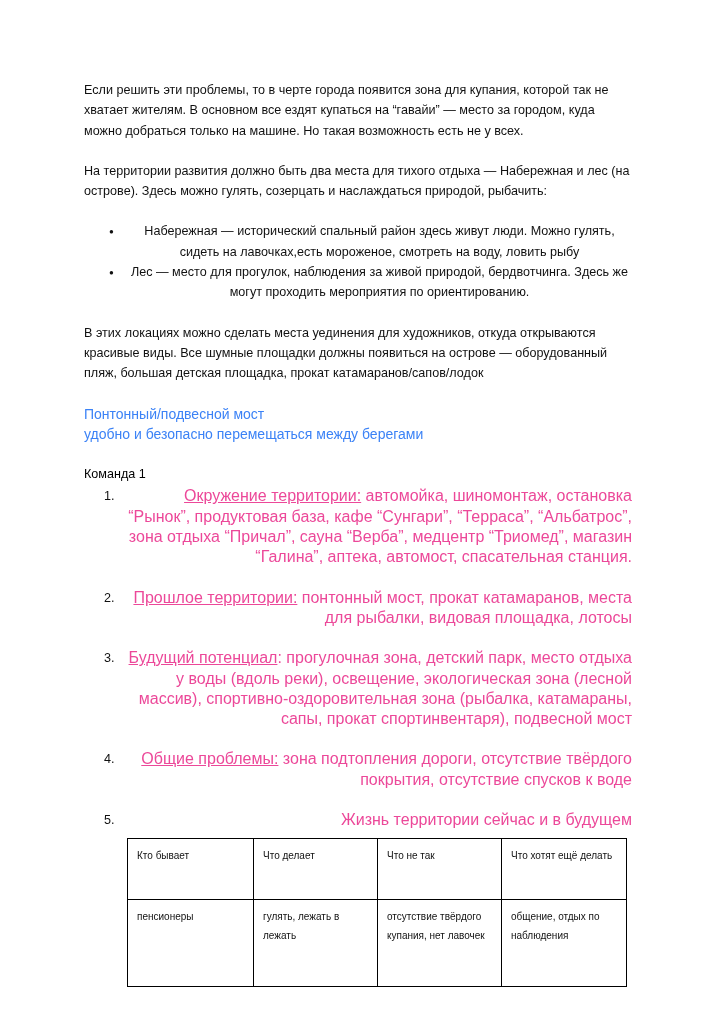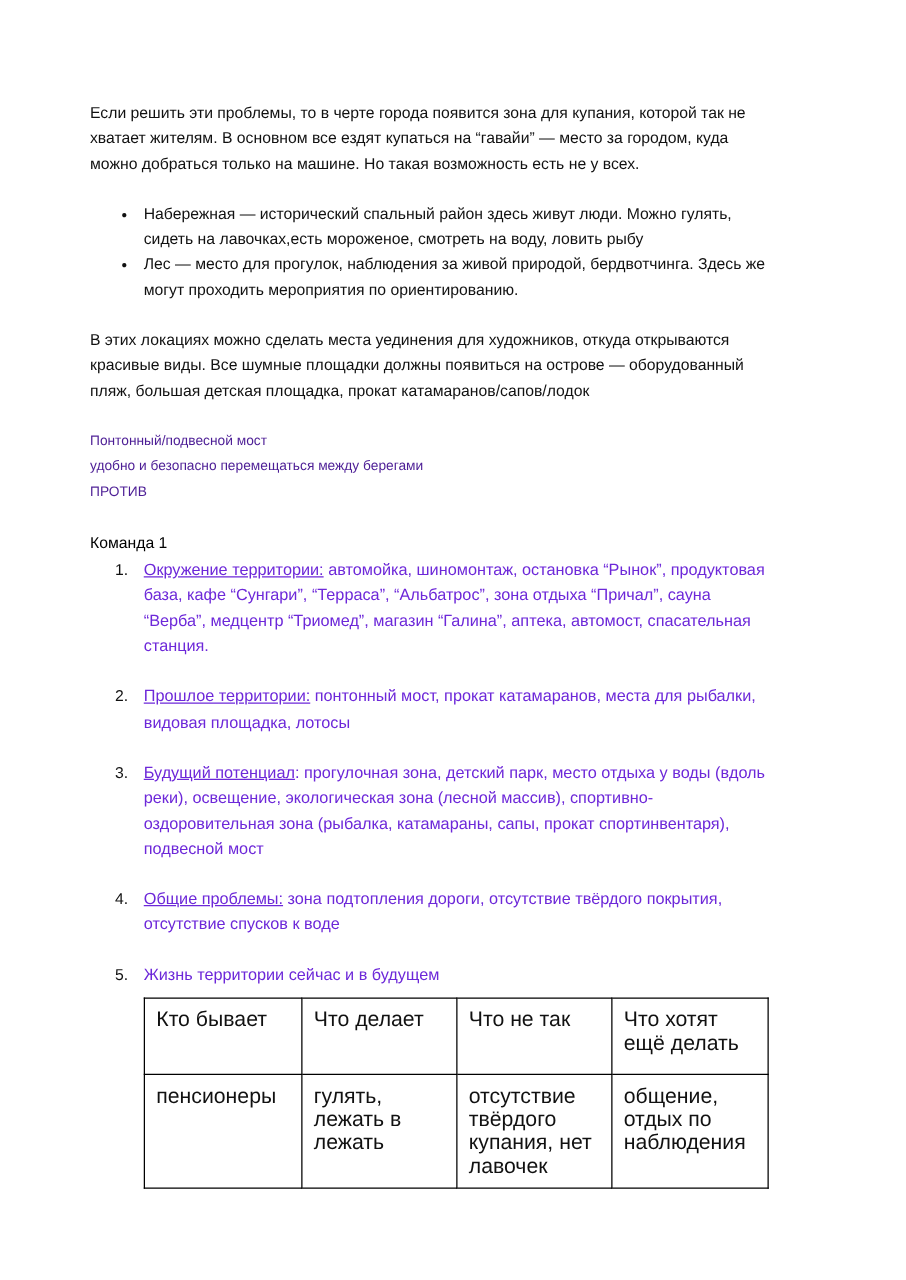--- a/index.html
+++ b/index.html
@@ -15,44 +15,45 @@
   #page {
     position: relative;
     width: 725px;
     height: 1024px;
     background: #ffffff;
     overflow: hidden;
     box-sizing: border-box;
   }
   #content {
     position: absolute;
-    left: 72px;
+    left: 84px;
     top: 80px;
     width: 548px;
   }
   .para {
     font-size: 12.6px;
     line-height: 20.3px;
     margin: 0 0 20px 0;
     text-align: left;
     color: #111111;
   }
   .blocklines {
-    font-size: 11px;
-    line-height: 20.3px;
-    margin: 0 0 20px 0;
-    color: #4c1d95;
+    font-size: 14px;
+    line-height: 20.3px;
+    margin: 0 0 20px 0;
+    color: #3b82f6;
   }
   .blocklines > div {
     white-space: pre-wrap;
   }
   ul.bullets {
     list-style: none;
     margin: 0 0 20px 0;
     padding: 0;
+    text-align: center;
   }
   ul.bullets > li {
     position: relative;
     font-size: 12.6px;
     line-height: 20.3px;
     padding-left: 43px;
     margin: 0;
     color: #111111;
   }
   ul.bullets > li::before {
@@ -73,25 +74,26 @@
   }
   ol.numbered {
     list-style: none;
     margin: 0;
     padding: 0;
     counter-reset: li;
   }
   ol.numbered > li {
     position: relative;
     counter-increment: li;
-    font-size: 13px;
+    font-size: 16px;
     line-height: 20.3px;
     padding-left: 43px;
     margin: 0 0 20px 0;
-    color: #6d28d9;
+    color: #ec4899;
+    text-align: right;
   }
   ol.numbered > li:last-child {
     margin-bottom: 8px;
   }
   ol.numbered > li::before {
     content: counter(li) ".";
     position: absolute;
     left: 20px;
     top: 0;
     font-size: 12.6px;
@@ -105,21 +107,21 @@
   table.lifetable {
     border-collapse: collapse;
     width: 499px;
     margin-left: 43px;
     table-layout: fixed;
   }
   table.lifetable td {
     border: 1px solid #000000;
     vertical-align: top;
     padding: 8px 9px 8px 9px;
-    font-size: 17px;
+    font-size: 10px;
     line-height: 18.5px;
     color: #111111;
     word-wrap: break-word;
   }
   table.lifetable tr.head td {
     height: 44px;
   }
   table.lifetable tr.body td {
     height: 70px;
   }
@@ -129,36 +131,36 @@
   table.lifetable col.c4 { width: 125px; }
 </style>
 </head>
 <body>
 
 <div id="page">
   <div id="content">
 
     <p class="para">Если решить эти проблемы, то в черте города появится зона для купания, которой так не хватает жителям. В основном все ездят купаться на “гавайи” — место за городом, куда можно добраться только на машине. Но такая возможность есть не у всех.</p>
 
+    <p class="para">На территории развития должно быть два места для тихого отдыха — Набережная и лес (на острове). Здесь можно гулять, созерцать и наслаждаться природой, рыбачить:</p>
 
     <ul class="bullets">
       <li>
         <span>Набережная — исторический спальный район здесь живут люди. Можно гулять, сидеть на лавочках,есть мороженое, смотреть на воду, ловить рыбу</span>
       </li>
       <li>
         <span>Лес — место для прогулок, наблюдения за живой природой, бердвотчинга. Здесь же могут проходить мероприятия по ориентированию.</span>
       </li>
     </ul>
 
     <p class="para">В этих локациях можно сделать места уединения для художников, откуда открываются красивые виды. Все шумные площадки должны появиться на острове — оборудованный пляж, большая детская площадка, прокат катамаранов/сапов/лодок</p>
 
     <div class="blocklines">
       <div>Понтонный/подвесной мост</div>
       <div>удобно и безопасно перемещаться между берегами</div>
-      <div>ПРОТИВ</div>
     </div>
 
     <div class="teamtitle">Команда 1</div>
 
     <ol class="numbered">
       <li>
         <span class="u">Окружение территории:</span><span> автомойка, шиномонтаж, остановка “Рынок”, продуктовая база, кафе “Сунгари”, “Терраса”, “Альбатрос”, зона отдыха “Причал”, сауна “Верба”, медцентр “Триомед”, магазин “Галина”, аптека, автомост, спасательная станция.</span>
       </li>
       <li>
         <span class="u">Прошлое территории:</span><span> понтонный мост, прокат катамаранов, места для рыбалки, видовая площадка, лотосы</span>

